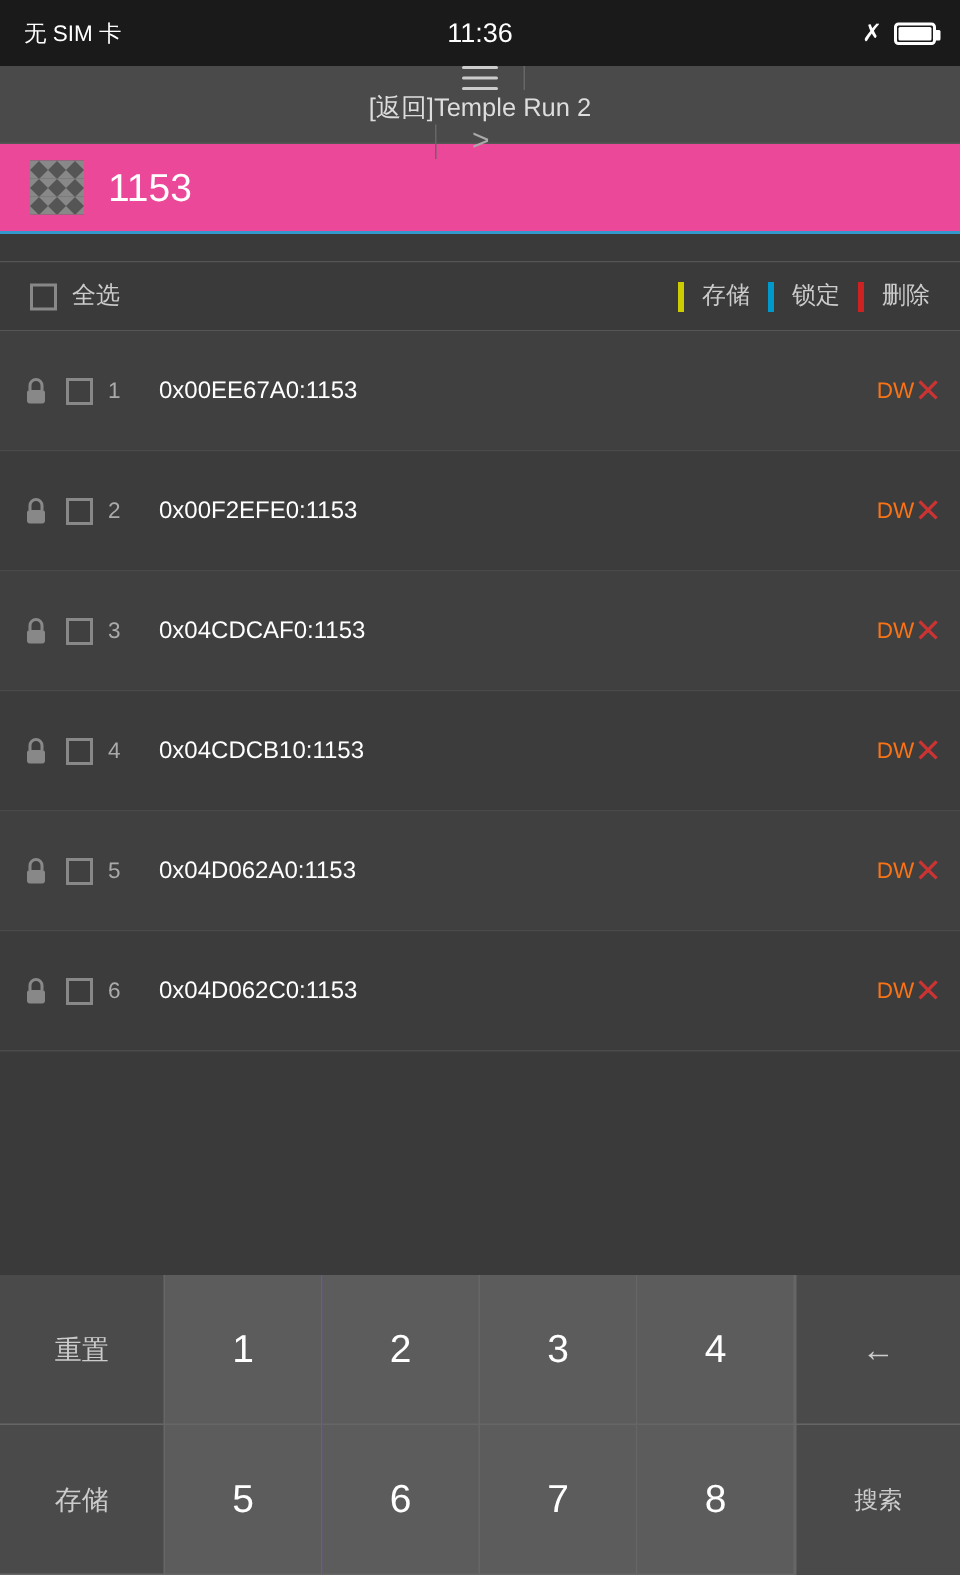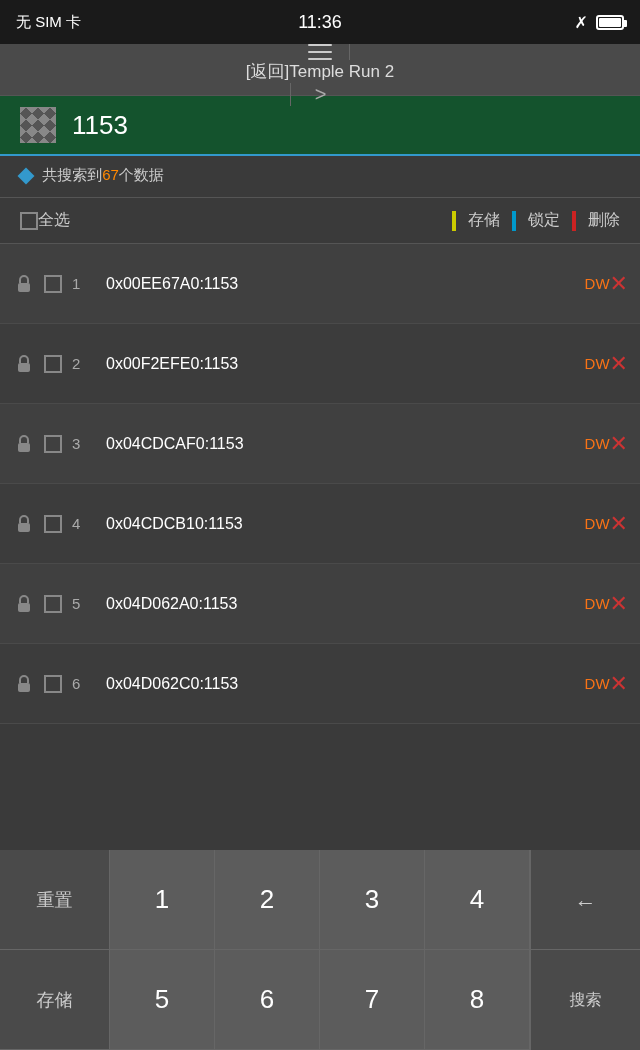--- a/index.html
+++ b/index.html
@@ -120,21 +120,21 @@
       cursor: pointer;
       border-left: 1px solid #666;
       font-size: 20px;
       color: #aaa;
     }
 
     
     #search-bar {
       width: 640px;
       height: 60px;
-      background: #14532d;
+      background: #ec4899;
       display: flex;
       align-items: center;
       padding: 0 20px;
       gap: 16px;
       border-bottom: 2px solid #3399cc;
     }
     .checker-icon {
       width: 36px;
       height: 36px;
       background:
@@ -178,20 +178,21 @@
       background: #3a3a3a;
       display: flex;
       align-items: center;
       padding: 0 20px;
       border-bottom: 1px solid #555;
       gap: 0;
     }
     #select-all-area {
       display: flex;
       align-items: center;
+      gap: 10px;
       flex: 1;
     }
     .checkbox {
       width: 18px;
       height: 18px;
       border: 2px solid #888;
       background: transparent;
       display: inline-block;
       cursor: pointer;
     }
@@ -395,24 +396,20 @@
     <span>&gt;</span>
   </div>
 </div>
 
 <div id="search-bar">
   <div class="checker-icon"></div>
   <div id="search-value">1153</div>
 </div>
 
 <div id="info-bar">
-  <div id="info-line1">
-    <span class="diamond"></span>
-    <span>共搜索到</span><span class="highlight-orange">67</span><span>个数据</span>
-  </div>
 </div>
 
 <div id="toolbar">
   <div id="select-all-area">
     <div class="checkbox"></div>
     <span id="select-all-label">全选</span>
   </div>
   <div id="toolbar-actions">
     <div class="toolbar-sep sep-yellow"></div>
     <span class="toolbar-action-label">存储</span>

